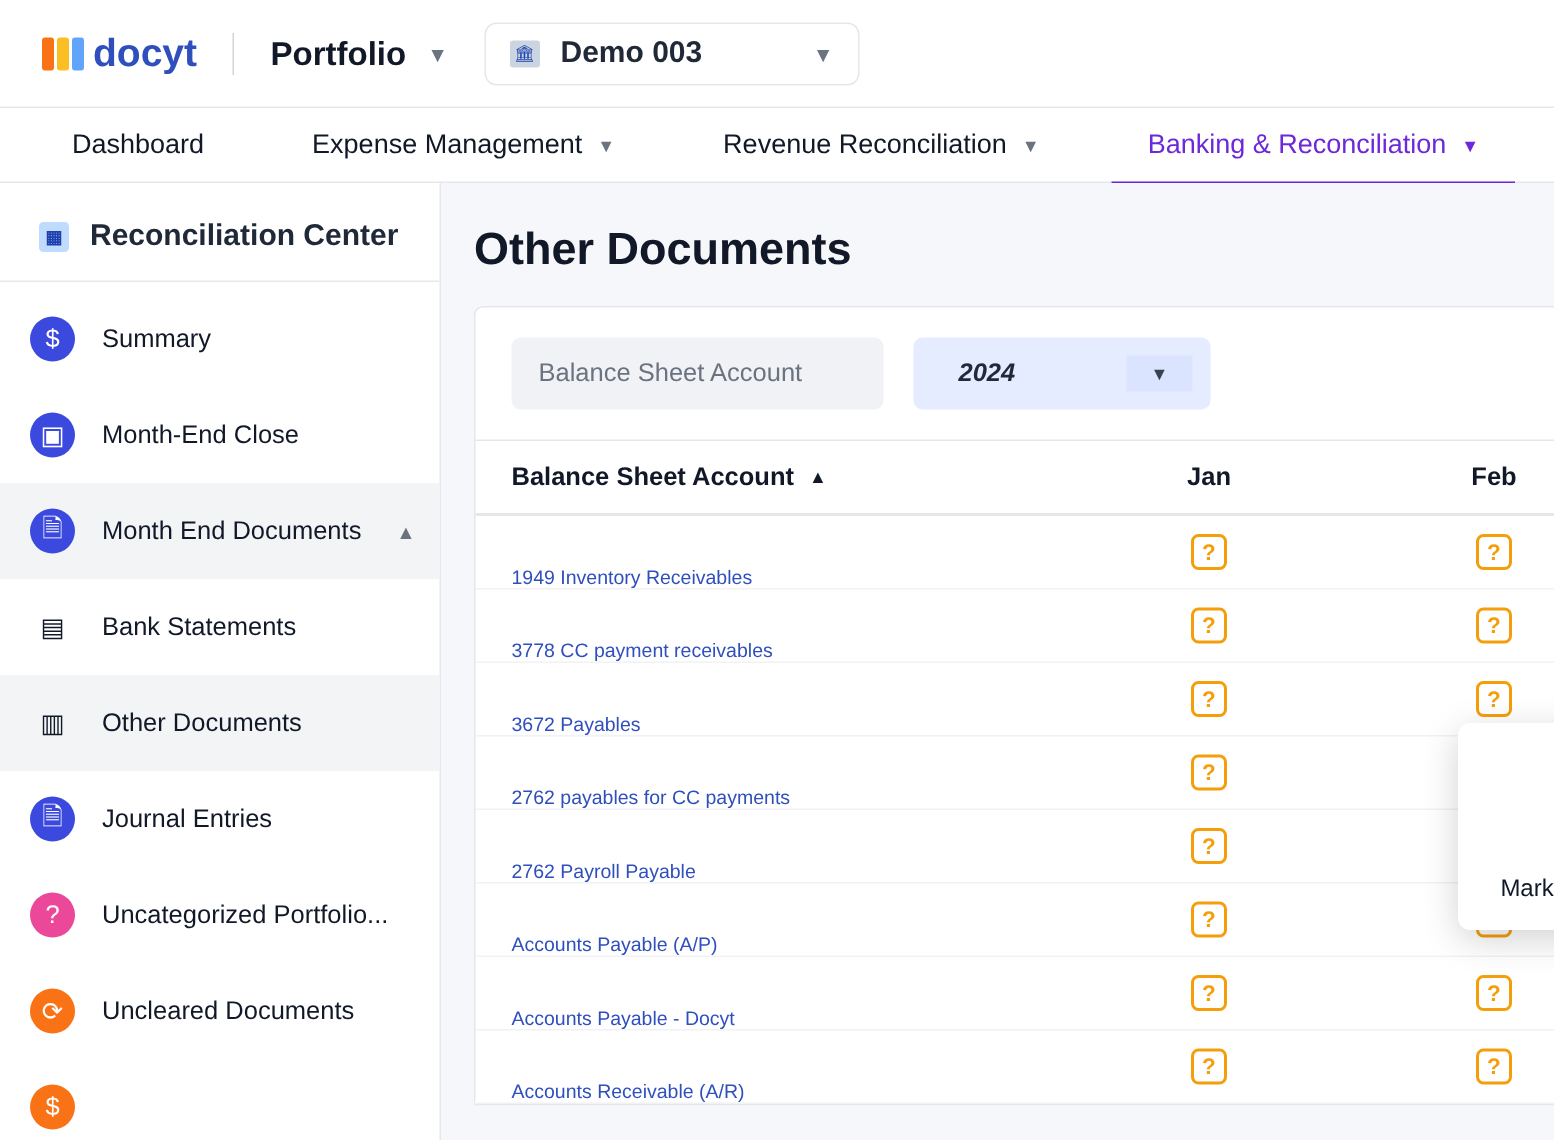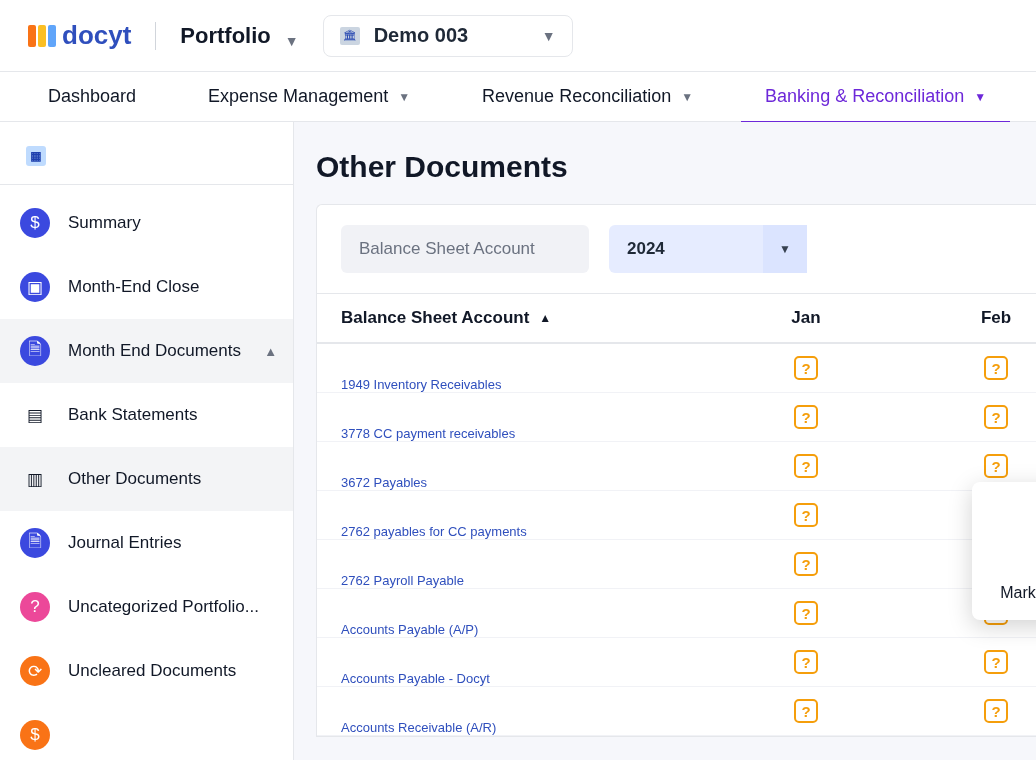--- a/index.html
+++ b/index.html
@@ -5,21 +5,21 @@
 * { margin:0; padding:0; box-sizing:border-box; }
 html,body { width:1036px; height:760px; font-family:-apple-system,BlinkMacSystemFont,"Segoe UI",Helvetica,Arial,sans-serif; color:#1f2937; background:#fff; overflow:hidden; }
 .topbar { display:flex; align-items:center; height:72px; padding:0 12px 0 28px; border-bottom:1px solid #e5e7eb; }
 .logo { display:flex; align-items:center; font-weight:600; font-size:26px; color:#2f4fbd; }
 .logo-bars { display:flex; gap:2px; margin-right:6px; }
 .logo-bars span { width:8px; height:22px; border-radius:2px; display:block; }
 .logo-bars span:nth-child(1){background:#f97316;}
 .logo-bars span:nth-child(2){background:#fbbf24;}
 .logo-bars span:nth-child(3){background:#60a5fa;}
 .top-div { width:1px; height:28px; background:#d1d5db; margin:0 24px; }
-.portfolio-btn { display:flex; align-items:flex-end; font-size:22px; font-weight:700; color:#111827; cursor:pointer; }
+.portfolio-btn { display:flex; align-items:center; font-size:22px; font-weight:700; color:#111827; cursor:pointer; }
 .caret-down { margin-left:14px; font-size:14px; color:#6b7280; }
 .business-select { margin-left:24px; display:flex; align-items:center; height:42px; border:1px solid #e5e7eb; border-radius:8px; padding:0 16px; min-width:250px; justify-content:space-between; cursor:pointer; }
 .biz-left { display:flex; align-items:center; gap:14px; }
 .biz-icon { width:20px; height:18px; background:#cbd5e1; border-radius:2px; display:flex; align-items:center; justify-content:center; font-size:11px; color:#1e40af; }
 .biz-name { font-weight:700; font-size:20px; }
 .nav { display:flex; align-items:center; height:50px; padding-left:48px; border-bottom:1px solid #e5e7eb; gap:0; }
 .nav-item { position:relative; padding:0 36px; height:50px; display:flex; align-items:center; font-size:18px; color:#111827; cursor:pointer; white-space:nowrap; }
 .nav-item.first{padding-left:0;}
 .nav-item.active { color:#6d28d9; font-weight:500; }
 .nav-item.active::after { content:""; position:absolute; left:12px; right:12px; bottom:-1px; height:2px; background:#6d28d9; }
@@ -71,21 +71,21 @@
 .main{}
 .main{}
 .main{}
 .mtitle{font-size:30px;font-weight:800;margin:4px 0 20px 0;color:#111827;}
 .main-content{ background:#fff; border:1px solid #e5e7eb; border-right:none; border-radius:6px 0 0 0; margin-left:0;}
 .filters{ display:flex; gap:20px; padding:20px 24px; border-bottom:1px solid #e5e7eb;}
 .filter-input{ height:48px; background:#f1f2f6; border-radius:6px; padding:0 18px; display:flex; align-items:center; color:#6b7280; font-size:17px; min-width:248px;}
 .year-select{ height:48px; background:#e6ecff; border-radius:6px; display:flex; align-items:center; padding:0 14px 0 18px; min-width:198px; justify-content:space-between; cursor:pointer; font-size:17px; font-weight:600;}
 .year-caret{ width:24px; text-align:center; color:#374151; font-size:12px;}
 .ys-right{ background:#dbe4ff; height:100%; display:flex; align-items:center; padding:0 10px;}
-.year-select{padding:0;}
+.year-select{padding:12px;font-style:italic;}
 .ys-left{padding:0 18px;}
 .year-select .ys-left{height:100%;display:flex;align-items:center;}
 .table-head{ display:flex; align-items:center; height:50px; border-bottom:2px solid #e5e7eb; font-weight:700; font-size:17px; color:#111827;}
 .col-acc{ flex:0 0 394px; padding-left:24px; display:flex; align-items:center; gap:10px;}
 .col-m{ flex:0 0 190px; text-align:center;}
 .sort-icon{font-size:12px;}
 .row{ display:flex; align-items:center; height:49px; border-bottom:1px solid #f1f2f6; }
 .row .col-acc{ color:#2f4fbd; font-weight:500; font-size:13px; cursor:pointer;margin-top:32px;}
 .status-cell{ display:flex; justify-content:center; align-items:center; }
 .q-badge{ width:24px; height:24px; border:2px solid #f59e0b; color:#f59e0b; border-radius:5px; display:flex; align-items:center; justify-content:center; font-weight:700; font-size:15px; cursor:pointer;}
@@ -165,20 +165,21 @@
       <span>Banking &amp; Reconciliation</span>
       <span class="nav-caret">▼</span>
     </div>
   <div class="nav-item"></div>
 </div>
 
 <div class="body">
   <div class="sidebar">
     <div class="side-header">
       <span class="side-header-icon">▦</span>
+      <span>Reconciliation Center</span>
     </div>
     <div class="side-divider"></div>
 
     <div class="side-item">
       <span class="s-icon s-blue">$</span>
       <span class="label">Summary</span>
     </div>
     <div class="side-item">
       <span class="s-icon s-blue2">▣</span>
       <span class="label">Month-End Close</span>

